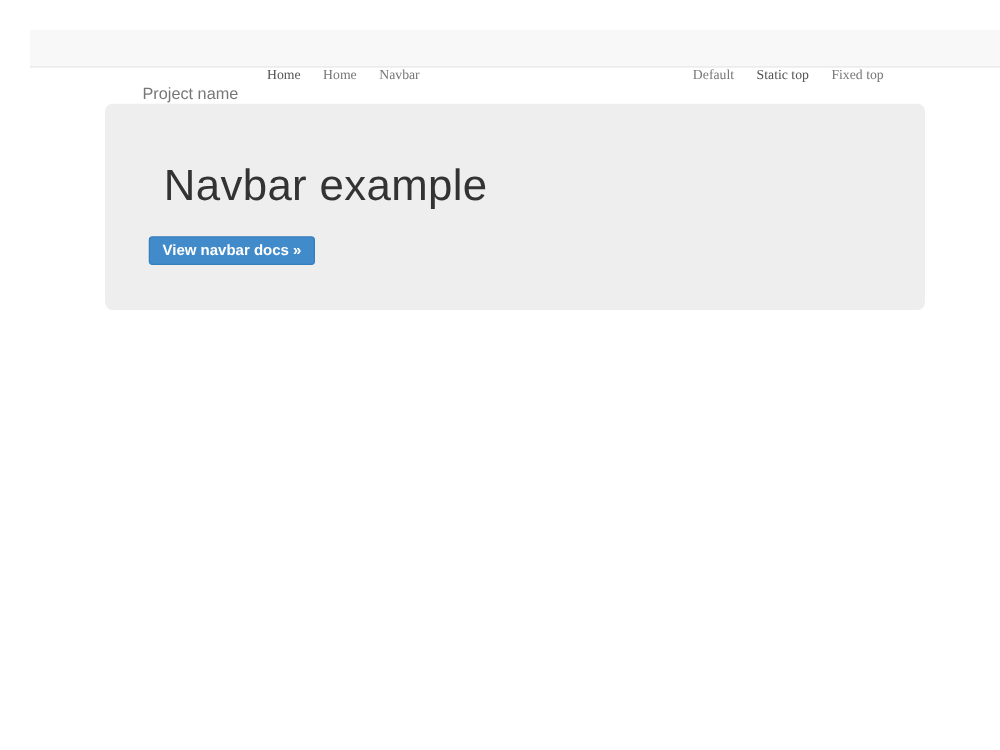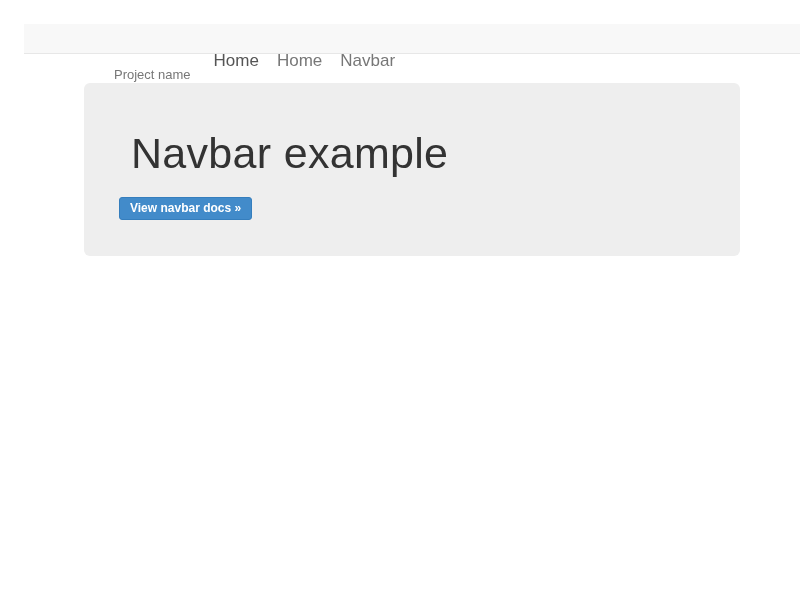--- a/index.html
+++ b/index.html
@@ -30,30 +30,31 @@
     font-size: 13px;
     color: #777777;
     line-height: 29px;
     padding: 0 8px 0 6px;
     margin-right: 6px;
     text-decoration: none;
     cursor: pointer;
     white-space: nowrap;
   }
   .nav-link {
-    font-size: 17px;
+    font-size: 11px;
     color: #777777;
     line-height: 29px;
     padding: 0 9px;
     text-decoration: none;
     cursor: pointer;
     white-space: nowrap;
     display: flex;
     align-items: center;
     gap: 4px;
+    font-family: Liberation Serif, serif;
   }
   .nav-link.active {
     background: #e7e7e7;
     color: #555555;
   }
   .caret {
     display: inline-block;
     width: 0; height: 0;
     border-left: 3.5px solid transparent;
     border-right: 3.5px solid transparent;
@@ -63,21 +64,21 @@
 
   
   .jumbotron {
     width: 656px;
     margin: 29px auto 0 auto;
     background: #eeeeee;
     border-radius: 6px;
     padding: 36px 35px 36px 35px;
   }
   .jumbotron h1 {
-    font-size: 43px;
+    font-size: 35px;
     font-weight: 500;
     color: #333333;
     letter-spacing: 0.3px;
     line-height: 1.05;
   }
   .jumbotron p {
     margin-top: 9px;
     font-size: 12px;
     line-height: 18px;
     color: #555555;
@@ -103,19 +104,24 @@
 <body>
 
 <nav class="navbar">
   <div class="navbar-container">
     <div class="nav-left">
       <a class="navbar-brand">Project name</a>
       <a class="nav-link active">Home</a>
       <a class="nav-link">Home</a>
       <a class="nav-link">Navbar</a>
     </div>
+    <div class="nav-right">
+      <a class="nav-link">Default</a>
+      <a class="nav-link active">Static top</a>
+      <a class="nav-link">Fixed top</a>
+    </div>
   </div>
 </nav>
 
 <div class="jumbotron">
   <h1>Navbar example</h1>
   <button class="btn-primary">View navbar docs »</button>
 </div>
 
 </body></html>

